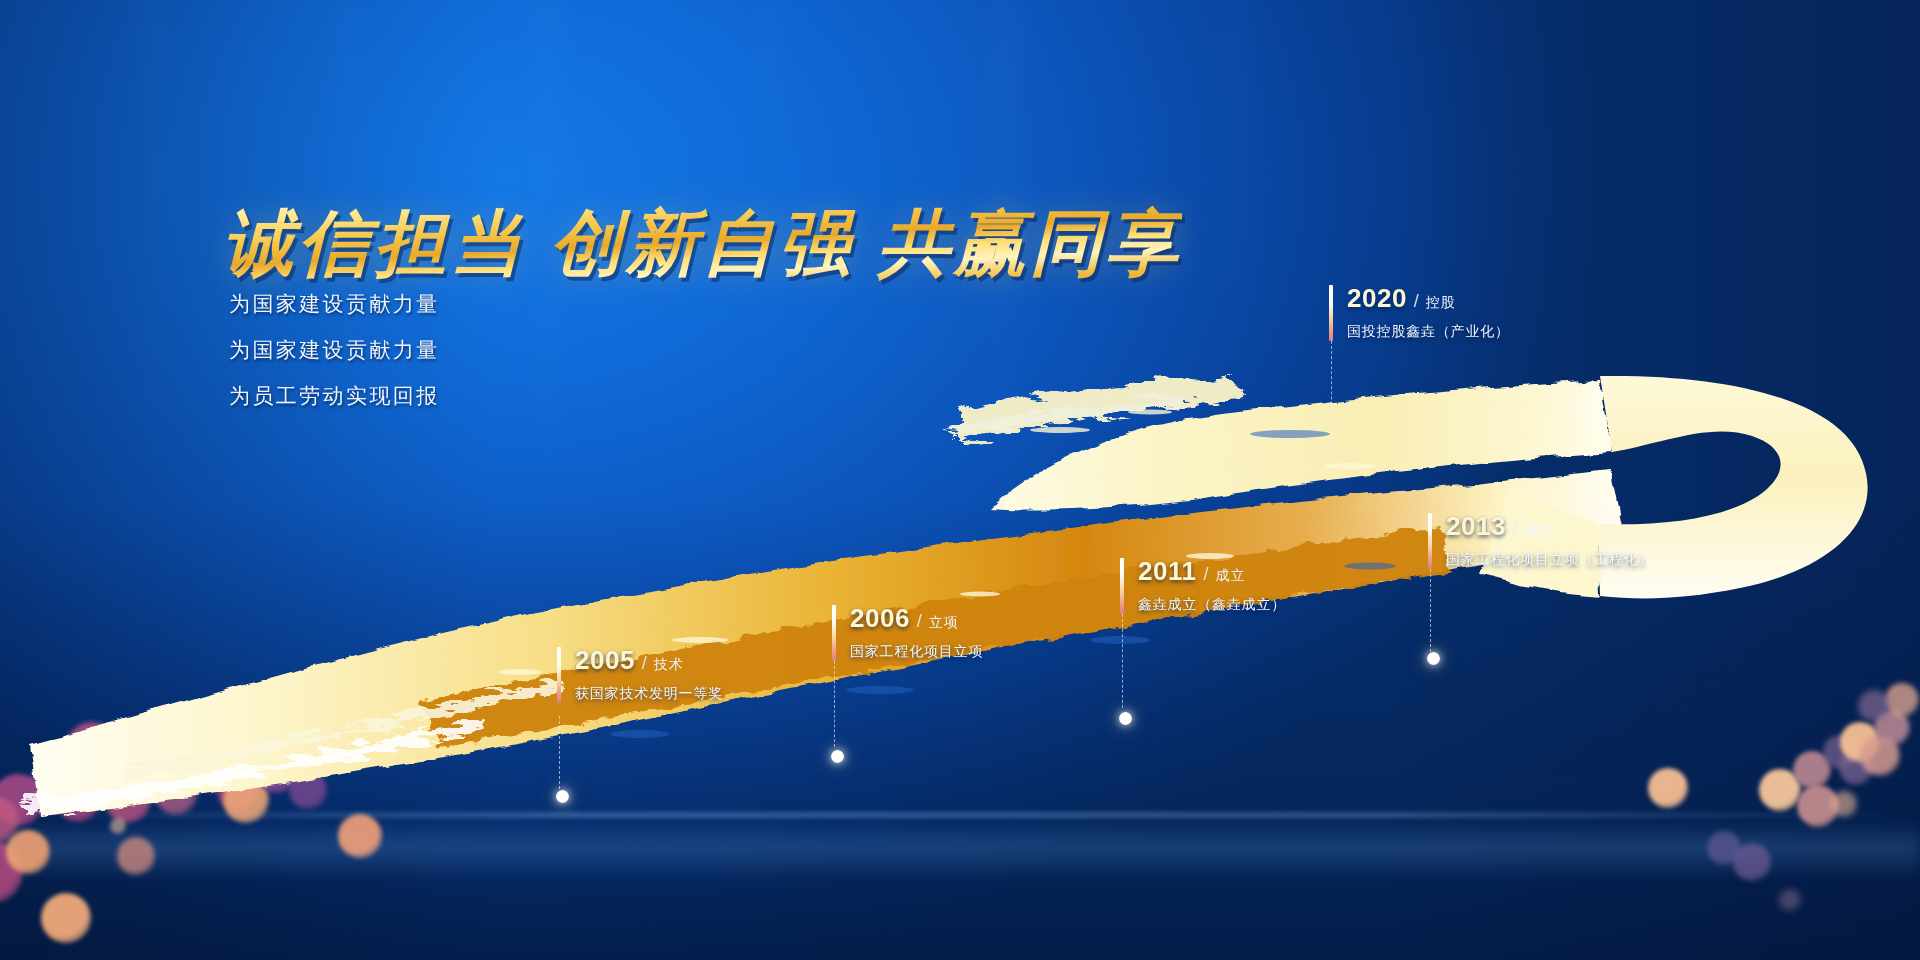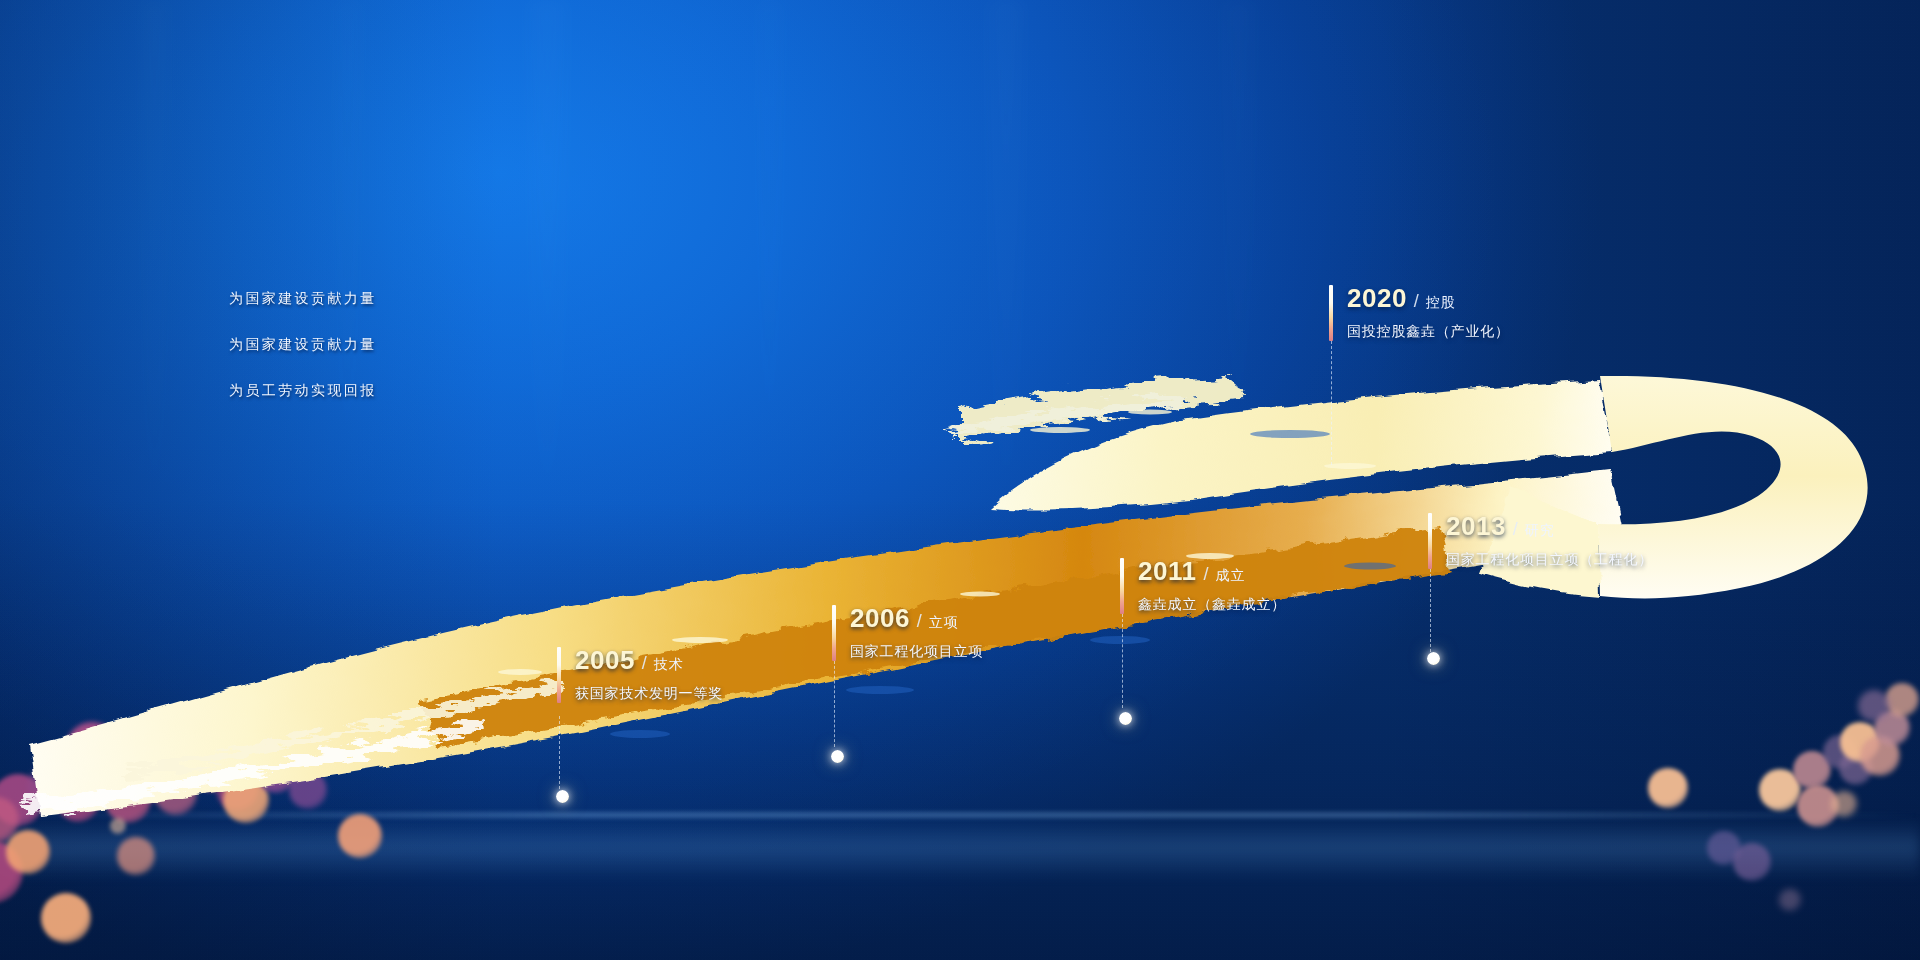--- a/index.html
+++ b/index.html
@@ -96,21 +96,21 @@
     -webkit-background-clip: text;
     background-clip: text;
     color: transparent;
     -webkit-text-fill-color: transparent;
     filter: drop-shadow(3px 4px 0px rgba(8,40,100,0.55)) drop-shadow(0 0 16px rgba(255,208,90,0.22));
   }
 
   .tagline {
     position: absolute;
     left: 229px;
-    font-size: 14px;
+    font-size: 21px;
     letter-spacing: 2.4px;
     color: #f2f7ff;
     text-shadow: 1px 2px 3px rgba(4,28,72,.75);
     white-space: nowrap;
     font-weight: 400;
   }
   .tagline.t1 { top: 290px; }
   .tagline.t2 { top: 336px; }
   .tagline.t3 { top: 382px; }
 
@@ -304,20 +304,21 @@
     </g>
     <g opacity="0.55" fill="#2061c0">
       <ellipse cx="880" cy="690" rx="34" ry="4"></ellipse>
       <ellipse cx="1120" cy="640" rx="30" ry="4"></ellipse>
       <ellipse cx="1370" cy="566" rx="26" ry="3.5"></ellipse>
       <ellipse cx="1290" cy="434" rx="40" ry="4"></ellipse>
       <ellipse cx="640" cy="734" rx="30" ry="4"></ellipse>
     </g>
   </svg>
 
+  <div class="headline">诚信担当 创新自强 共赢同享</div>
 
   <div class="tagline t1">为国家建设贡献力量</div>
   <div class="tagline t2">为国家建设贡献力量</div>
   <div class="tagline t3">为员工劳动实现回报</div>
 
   <div id="timeline-layer">
       <div class="leader" style="left: 559px; top: 716px; height: 78px;"></div>
       <div class="dot" style="left: 556px; top: 790px;"></div>
       <div class="milestone" style="left: 557px; top: 647px;">
         <div class="ms-bar"></div>

